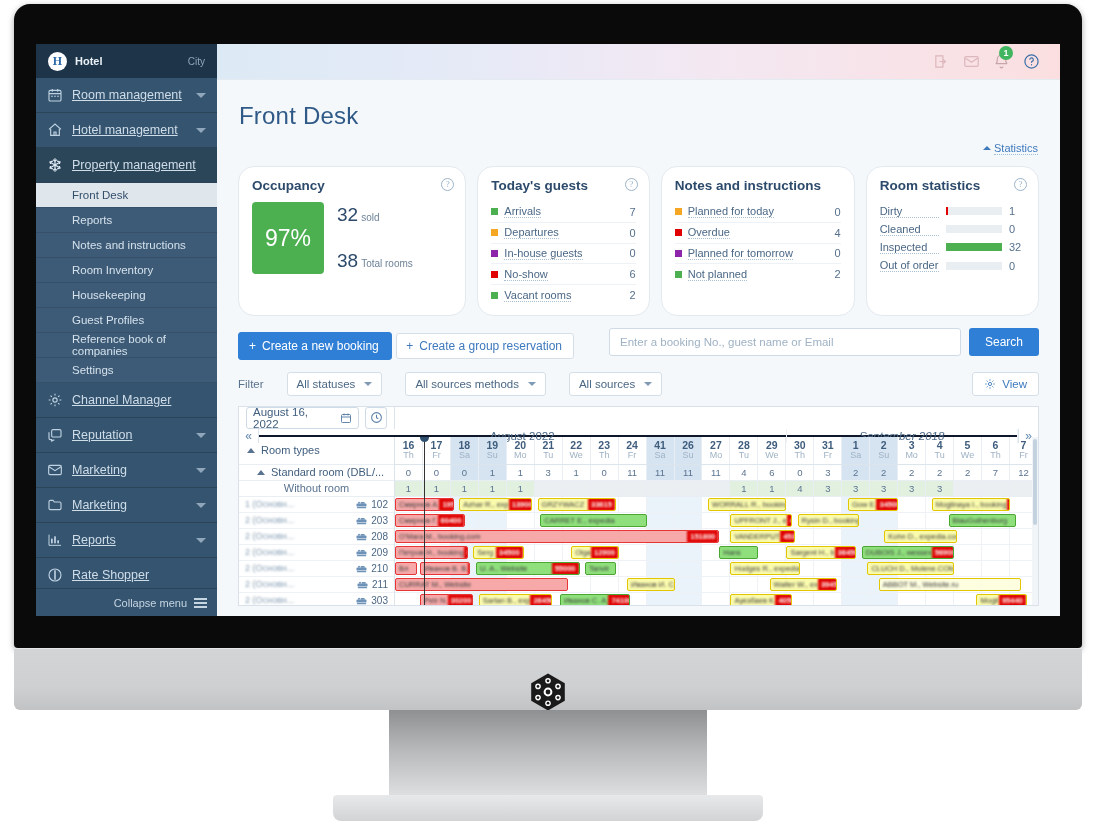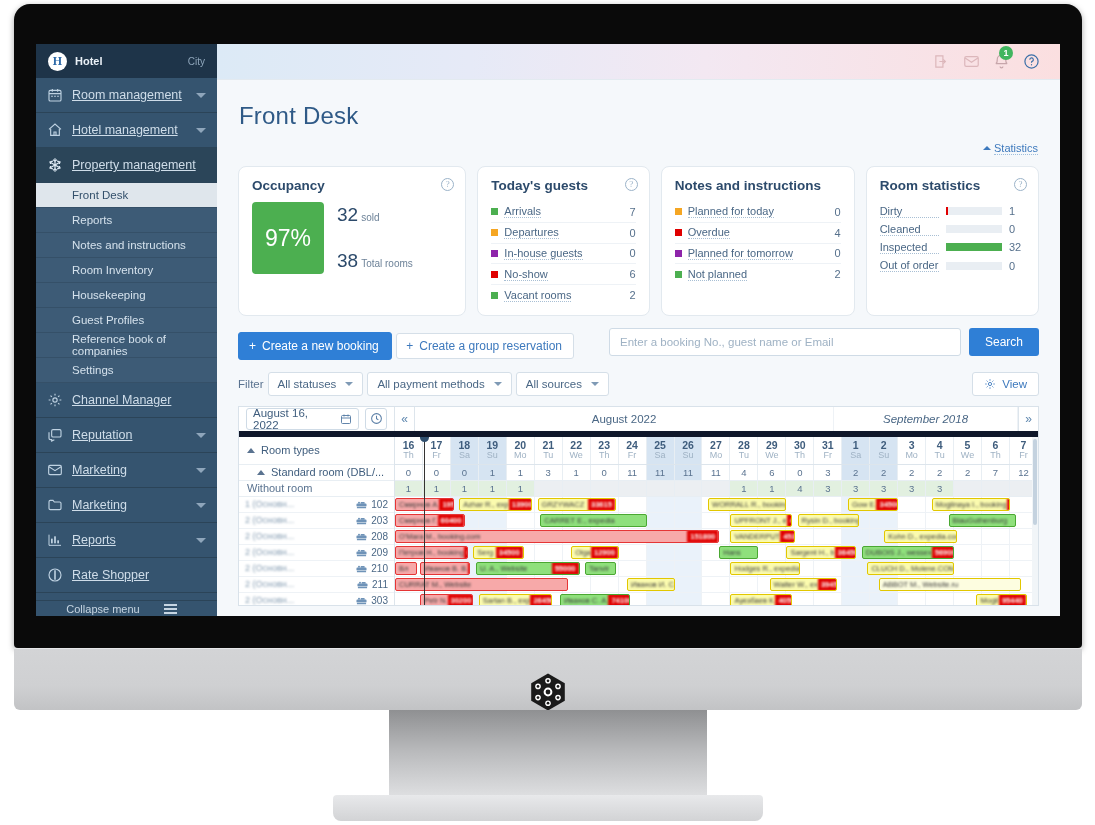--- a/index.html
+++ b/index.html
@@ -76,23 +76,23 @@
     width: 0; height: 0; border-left: 5px solid transparent;
     border-right: 5px solid transparent; border-top: 5px solid #8fa6bb;
   }
   .nav-sub {
     height: 25px; display: flex; align-items: center;
     padding-left: 36px; font-size: 11.5px; color: #d4e1ec;
     background: #3d5b76; border-bottom: 1px solid #355068; cursor: pointer;
   }
   .nav-sub.selected { background: #dfe6ec; color: #33506b; }
   .collapse-row {
-    position: absolute; bottom: 0; left: 0; right: 0; height: 16px;
+    position: absolute; bottom: 0; left: 0; right: 0; height: 28px;
     background: #35546f; display: flex; align-items: center;
-    justify-content: center; gap: 24px; padding-right: 10px;
+    justify-content: flex-end; gap: 7px; padding-right: 10px;
     font-size: 11px; color: #c6d5e2; border-top: 1px solid #2b4458;
   }
   .burger { display:flex; flex-direction:column; gap:2px; }
   .burger i { display:block; width: 13px; height: 2px; background:#c6d5e2; }
 
   
   #content {
     position: absolute; left: 181px; top: 0; right: 0; bottom: 0;
     background: #f5f8fb; overflow: hidden;
   }
@@ -123,21 +123,21 @@
     border-left: 4px solid transparent; border-right: 4px solid transparent;
     border-bottom: 4px solid #3d79bd; vertical-align: 2px;
   }
   #stats-toggle span.txt { border-bottom: 1px dotted #9dbedd; }
 
   
   #cards {
     display: flex; gap: 11px; padding: 12px 21px 0 21px;
   }
   .card {
-    background: #fff; border: 1px solid #e2e9ef; border-radius: 8px;
+    background: #fff; border: 1px solid #e2e9ef; border-radius: 16px;
     padding: 11px 13px 10px 13px; position: relative;
   }
   .card h3 {
     font-size: 13.5px; color: #2c4a6b; font-weight: bold; margin-bottom: 9px;
   }
   .help-ico {
     position: absolute; right: 11px; top: 11px;
     width: 13px; height: 13px; border-radius: 50%;
     border: 1.2px solid #9bb3c9; color: #9bb3c9; font-size: 9px;
     line-height: 11px; text-align: center; cursor: pointer;
@@ -194,21 +194,21 @@
   }
   #search-input::placeholder { color: #9fb2c4; }
   #search-btn {
     background: #2f7fd6; color: #fff; border: none; border-radius: 3px;
     font-size: 12px; padding: 0 16px; height: 28px; cursor: pointer;
     font-family: "Liberation Sans", sans-serif;
   }
 
   
   #filters {
-    display: flex; align-items: center; gap: 4px;
+    display: flex; align-items: center; gap: 23px;
     padding: 12px 21px 0 21px; font-size: 11.5px; color: #5a7390;
   }
   .select {
     background: #fff; border: 1px solid #d5dfe8; border-radius: 3px;
     height: 24px; display: inline-flex; align-items: center; gap: 9px;
     padding: 0 9px; font-size: 11.5px; color: #4a6785; cursor: pointer;
   }
   .select .dn {
     width: 0; height: 0; border-left: 4px solid transparent;
     border-right: 4px solid transparent; border-top: 4px solid #7f9ab5;
@@ -217,21 +217,21 @@
     margin-left: auto; background: #fff; border: 1px solid #d5dfe8;
     border-radius: 3px; height: 24px; display: inline-flex; align-items: center;
     gap: 6px; padding: 0 11px; color: #3d79bd; font-size: 11.5px; cursor: pointer;
   }
 
   
   #calendar {
     margin: 10px 21px 0 21px; background: #fff; border: 1px solid #d9e2ea;
     height: 200px; overflow: hidden; position: relative;
   }
-  .cal-top { display: flex; height: 30px; border-bottom: 6px solid #0f172a; }
+  .cal-top { display: flex; height: 30px; border-bottom: 2px solid #0f172a; flex-direction: column; }
   .cal-left-head {
     width: 156px; flex: none; background: #fff; display: flex;
     align-items: center; gap: 6px; padding: 0 7px;
     border-right: 1px solid #dde5ec;
   }
   .date-pill {
     flex: 1; height: 22px; border: 1px solid #cfdbe6; border-radius: 3px;
     display: flex; align-items: center; padding: 0 6px; gap: 5px;
     font-size: 11.5px; color: #3f5d7d; cursor: pointer; background:#fff;
   }
@@ -255,21 +255,21 @@
   .cal-body { display: flex; }
   .cal-left { width: 156px; flex: none; border-right: 1px solid #dde5ec; }
   .cal-right { flex: 1; position: relative; overflow: hidden; }
 
   .row-h {
     height: 28px; display: flex; align-items: center; font-size: 11px;
     color: #3f5d7d; padding-left: 8px; gap: 6px;
     border-bottom: 1px solid #e8eef3;
   }
   .row-h.indent { padding-left: 18px; }
-  .row-h.right-align { justify-content: flex-start; padding-right: 8px; color:#5a7390; }
+  .row-h.right-align { justify-content: center; padding-right: 8px; color:#5a7390; }
   .chev-up {
     width: 0; height: 0; border-left: 4px solid transparent;
     border-right: 4px solid transparent; border-bottom: 5px solid #5a7390;
   }
   .room-row-label {
     height: 16px; display: flex; align-items: center; font-size: 9px;
     color: #9fb2c4; padding: 0 6px 0 6px; gap: 4px;
     border-bottom: 1px solid #eef2f6;
   }
   .room-row-label .blur { flex: 1; filter: blur(1.1px); color: #8aa0b5; }
@@ -660,21 +660,21 @@
       </div>
     </div>
 
     <div id="filters">
       <span>Filter</span>
       <div class="select">
         <span>All statuses</span>
         <span class="dn"></span>
       </div>
       <div class="select">
-        <span>All payment methods</span>
+        <span>All sources methods</span>
         <span class="dn"></span>
       </div>
       <div class="select">
         <span>All sources</span>
         <span class="dn"></span>
       </div>
       <div id="view-btn">
         <svg viewBox="0 0 24 24" fill="none" stroke="#3d79bd" stroke-width="1.8" style="width:12px;height:12px">
           <circle cx="12" cy="12" r="3.2"></circle>
           <path d="M12 2.5v2.8M12 18.7v2.8M21.5 12h-2.8M5.3 12H2.5M18.7 5.3l-2 2M7.3 16.7l-2 2M18.7 18.7l-2-2M7.3 7.3l-2-2"></path>
@@ -822,21 +822,21 @@
               </div>
               <div class="dcell">
                 <span class="dd">23</span>
                 <span class="dw">Th</span>
               </div>
               <div class="dcell">
                 <span class="dd">24</span>
                 <span class="dw">Fr</span>
               </div>
               <div class="dcell weekend">
-                <span class="dd">25</span>
+                <span class="dd">41</span>
                 <span class="dw">Sa</span>
               </div>
               <div class="dcell weekend">
                 <span class="dd">26</span>
                 <span class="dw">Su</span>
               </div>
               <div class="dcell">
                 <span class="dd">27</span>
                 <span class="dw">Mo</span>
               </div>

